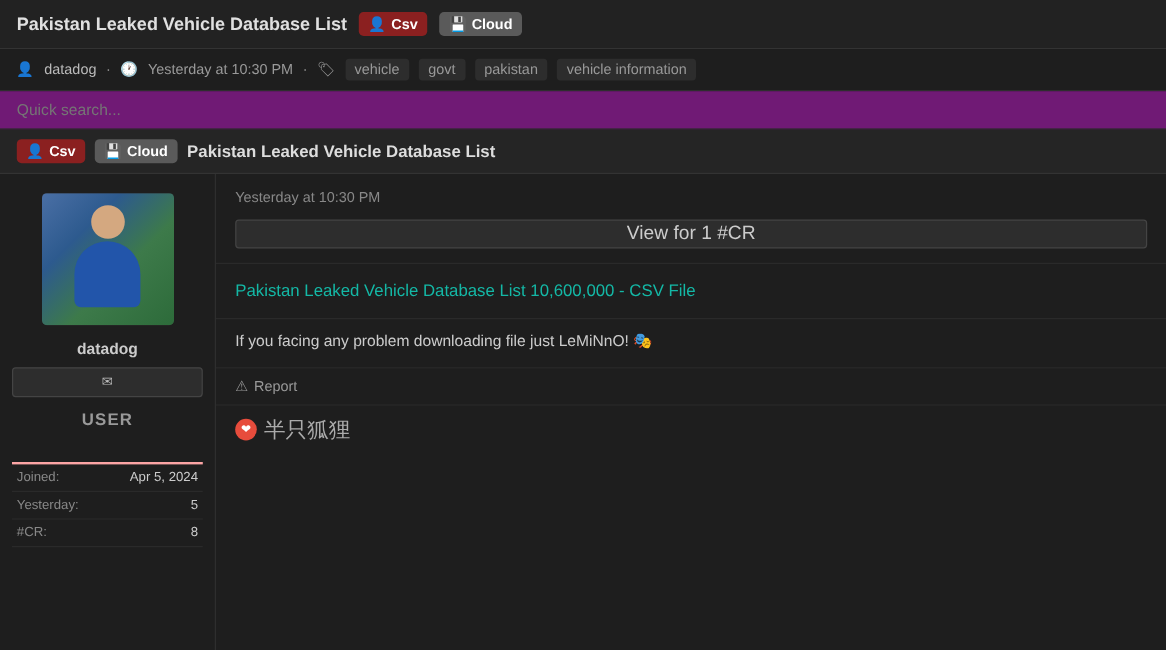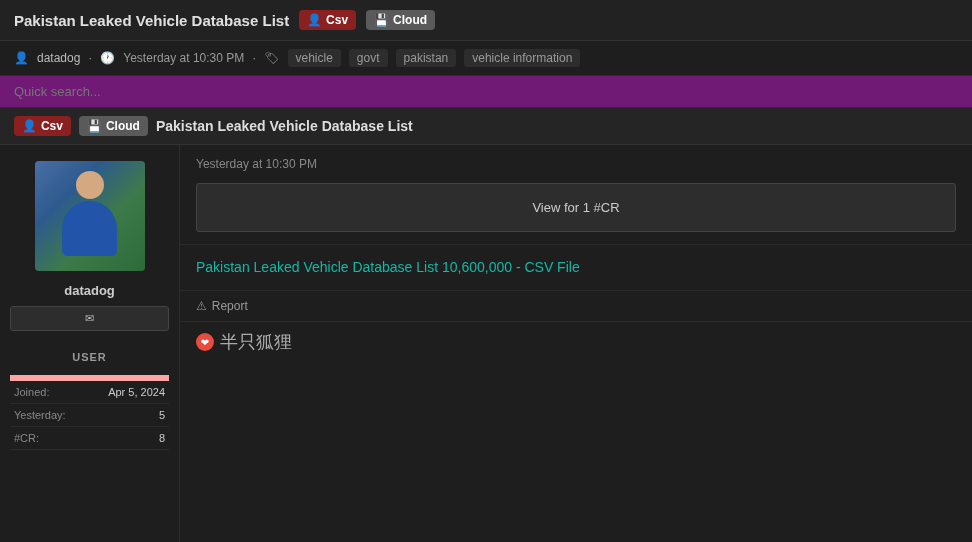--- a/index.html
+++ b/index.html
@@ -177,30 +177,30 @@
       font-size: 11px;
       cursor: pointer;
       display: flex;
       align-items: center;
       gap: 5px;
       width: 100%;
       justify-content: center;
     }
     .user-label {
       color: #999;
-      font-size: 11px;
+      font-size: 14px;
       font-weight: bold;
       letter-spacing: 1px;
       text-align: center;
-      margin-top: 12px;
+      margin-top: 2px;
     }
     .user-stats {
       width: 100%;
-      border-top: 6px solid #fca5a5;
-      margin-top: 4px;
+      border-top: 2px solid #fca5a5;
+      margin-top: 20px;
     }
     .stat-row {
       display: flex;
       justify-content: space-between;
       padding: 5px 4px;
       border-bottom: 1px solid #2a2a2a;
     }
     .stat-label {
       color: #888;
       font-size: 11px;
@@ -221,23 +221,23 @@
       color: #888;
       font-size: 12px;
       padding: 12px 16px 8px 16px;
     }
     .view-button {
       margin: 4px 16px 12px 16px;
       display: inline-block;
       background: #2d2d2d;
       border: 1px solid #444;
       color: #ccc;
-      padding: 16px 14px;
+      padding: 2px 14px;
       border-radius: 3px;
-      font-size: 13px;
+      font-size: 16px;
       cursor: pointer;
     }
     .post-text {
       padding: 8px 16px 12px 16px;
       color: #ccc;
       font-size: 13px;
       line-height: 1.5;
       border-top: 1px solid #2a2a2a;
     }
     .post-text-large {
@@ -364,20 +364,23 @@
     </div>
   </div>
 
   <div class="content-wrapper">
     <div class="post-area">
       <div class="post-timestamp">Yesterday at 10:30 PM</div>
       <button class="view-button">View for 1 #CR</button>
 
       <div class="post-text post-text-large">Pakistan Leaked Vehicle Database List 10,600,000 - CSV File</div>
 
+      <div class="post-text">
+        <span>If you facing any problem downloading file just LeMiNnO! 🎭</span>
+      </div>
 
       <div class="report-area">
         <span class="report-link">
           <span>⚠</span>
           <span>Report</span>
         </span>
       </div>
 
       <div class="reaction-area">
         <div class="reaction-heart">

